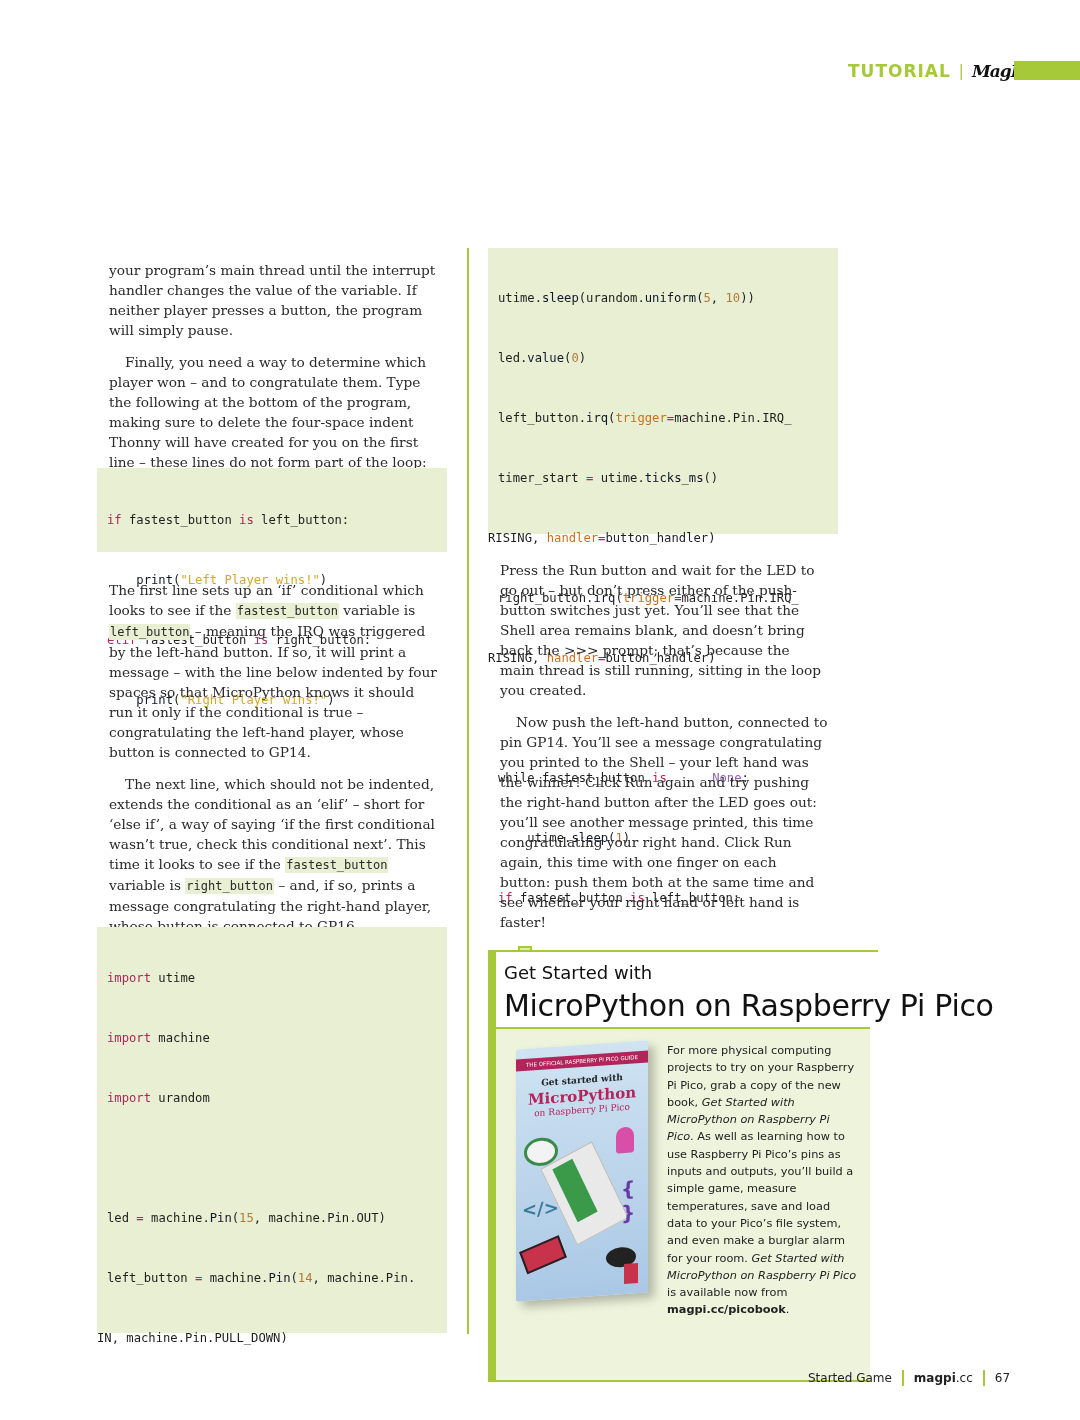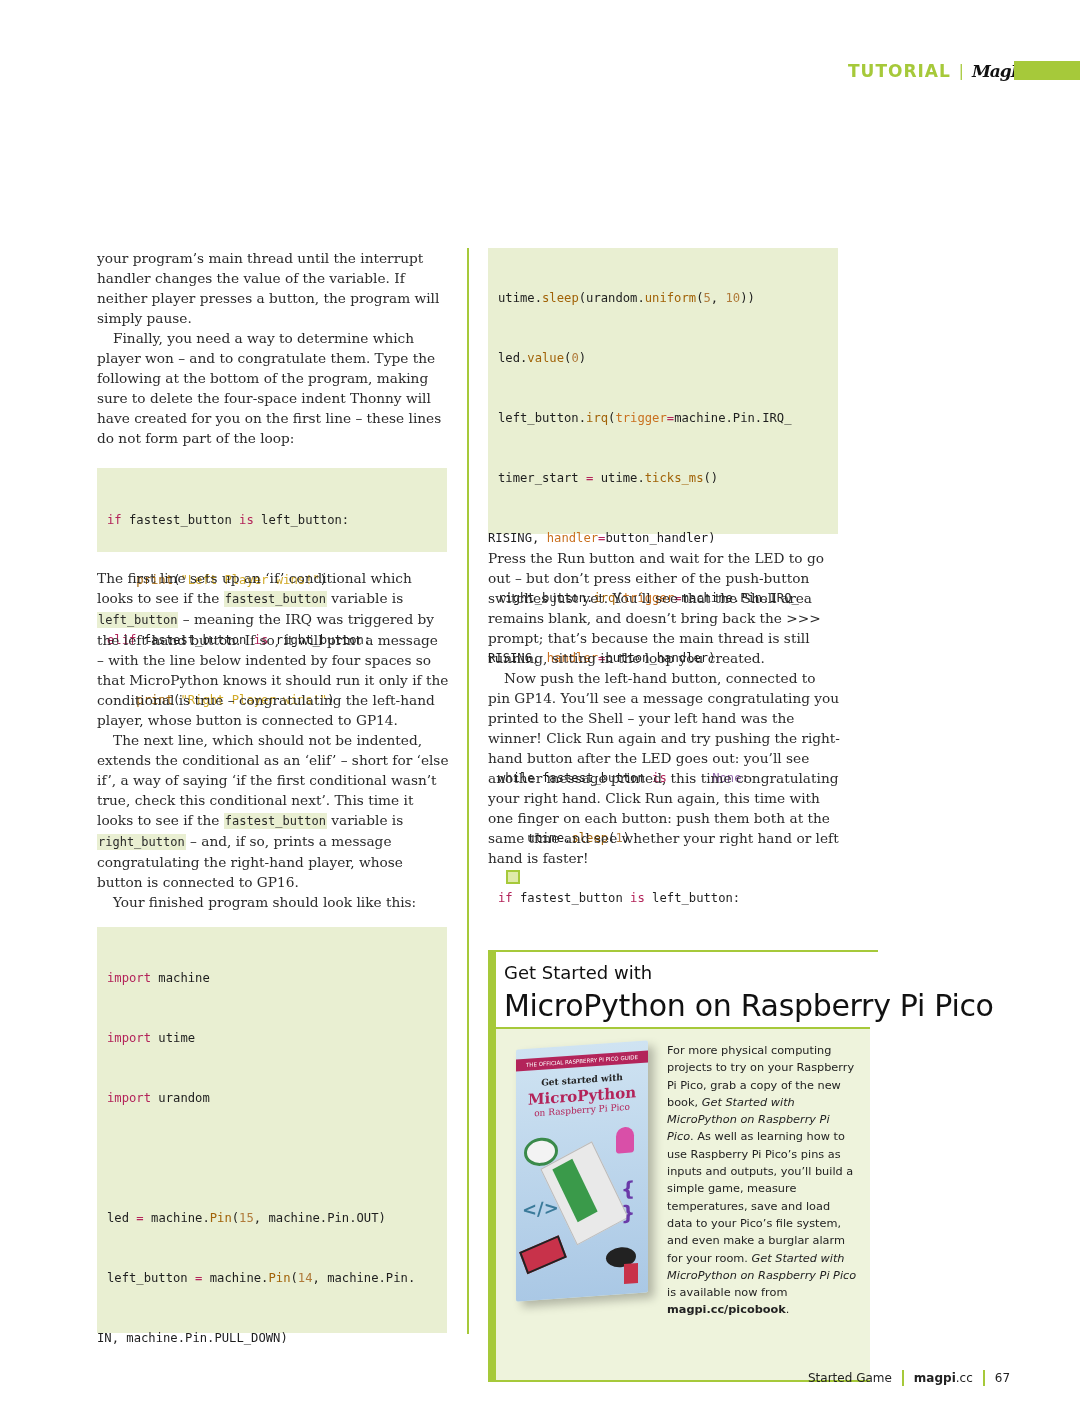--- a/index.html
+++ b/index.html
@@ -8,38 +8,38 @@
     background: #ffffff; color: #2a2a2a;
     font-family: "DejaVu Serif", serif;
   }
   .header { position: absolute; top: 60px; left: 848px; height: 22px; display: flex; align-items: center; }
   .header .tut { color: #a6c93a; font-family: "DejaVu Sans", sans-serif; font-weight: bold; font-size: 17px; letter-spacing: 1px; }
   .header .sep { color: #a6c93a; font-family: "DejaVu Sans", sans-serif; font-size: 15px; margin: 0 8px; }
   .header .logo { color: #111; font-family: "DejaVu Serif", serif; font-style: italic; font-weight: bold; font-size: 17px; letter-spacing: -1px; }
   .header .bar { position: absolute; left: 166px; top: 1px; width: 70px; height: 19px; background: #a6c93a; }
 
   .col { position: absolute; font-size: 13.7px; line-height: 20px; }
-  .col p { margin: 0; }
+  .col p { margin: 12px; }
   .col p.ind { text-indent: 16px; }
   .colL { left: 97px; top: 248px; width: 352px; }
   .colR { left: 488px; top: 548px; width: 352px; }
 
   .divider { position: absolute; left: 467px; top: 248px; width: 2px; height: 1086px; background: #a6c93a; }
 
   .code {
     background: #e9efd2; font-family: "DejaVu Sans Mono", monospace; font-size: 12.2px;
     line-height: 20px; color: #1e1e1e; white-space: pre; padding: 0 0 0 10px; box-sizing: border-box;
   }
   .code .ln { display: block; height: 20px; }
   .codeA { position: absolute; left: 97px; top: 468px; width: 350px; height: 84px; padding-top: 2px; }
   .codeB { position: absolute; left: 97px; top: 927px; width: 350px; height: 406px; padding-top: 1px; }
   .codeC { position: absolute; left: 488px; top: 248px; width: 350px; height: 286px; padding-top: 0px; }
 
   .kw { color: #b3245a; }
-  .fn { color: #a16207; margin-top: 32px; }
+  .fn { color: #0f172a; margin-top: 32px; }
   .str { color: #d1a928; }
   .num { color: #b07a3a; }
   .cst { color: #8e63a8; padding-left: 38px; }
   .op { color: #b3245a; }
   .arg { color: #c9701f; }
 
   .ic { font-family: "DejaVu Sans Mono", monospace; font-size: 12px; background: #e9efd2; padding: 1px 1px; }
   .endmark { display: inline-block; width: 10px; height: 10px; border: 2px solid #a6c93a; background: #dfeaa9; vertical-align: -1px; margin-left: 2px; }
 
   .box { position: absolute; left: 488px; top: 950px; width: 382px; height: 432px; background: #eef3dc; border-left: 8px solid #a6c93a; box-sizing: border-box; }
@@ -94,22 +94,22 @@
   <span class="ln">    <span class="fn">print</span>(<span class="str">"Right Player wins!"</span>)</span>
 </div>
 
 <div class="col" style="left:97px; top:568px; width:352px;">
   <p><span>The first line sets up an ‘if’ conditional which looks to see if the </span><span class="ic">fastest_button</span><span> variable is </span><span class="ic">left_button</span><span> – meaning the IRQ was triggered by the left-hand button. If so, it will print a message – with the line below indented by four spaces so that MicroPython knows it should run it only if the conditional is true – congratulating the left-hand player, whose button is connected to GP14.</span></p>
   <p class="ind"><span>The next line, which should not be indented, extends the conditional as an ‘elif’ – short for ‘else if’, a way of saying ‘if the first conditional wasn’t true, check this conditional next’. This time it looks to see if the </span><span class="ic">fastest_button</span><span> variable is </span><span class="ic">right_button</span><span> – and, if so, prints a message congratulating the right-hand player, whose button is connected to GP16.</span></p>
   <p class="ind">Your finished program should look like this:</p>
 </div>
 
 <div class="code codeB">
+  <span class="ln"><span class="kw">import</span> utime</span>
   <span class="ln"><span class="kw">import</span> machine</span>
-  <span class="ln"><span class="kw">import</span> utime</span>
   <span class="ln"><span class="kw">import</span> urandom</span>
   <span class="ln"> </span>
   <span class="ln">led <span class="op">=</span> machine.<span class="fn">Pin</span>(<span class="num">15</span>, machine.Pin.OUT)</span>
   <span class="ln">left_button <span class="op">=</span> machine.<span class="fn">Pin</span>(<span class="num">14</span>, machine.Pin.</span>
   <span class="ln" style="margin-left:-10px">IN, machine.Pin.PULL_DOWN)</span>
   
   
   
   
   

